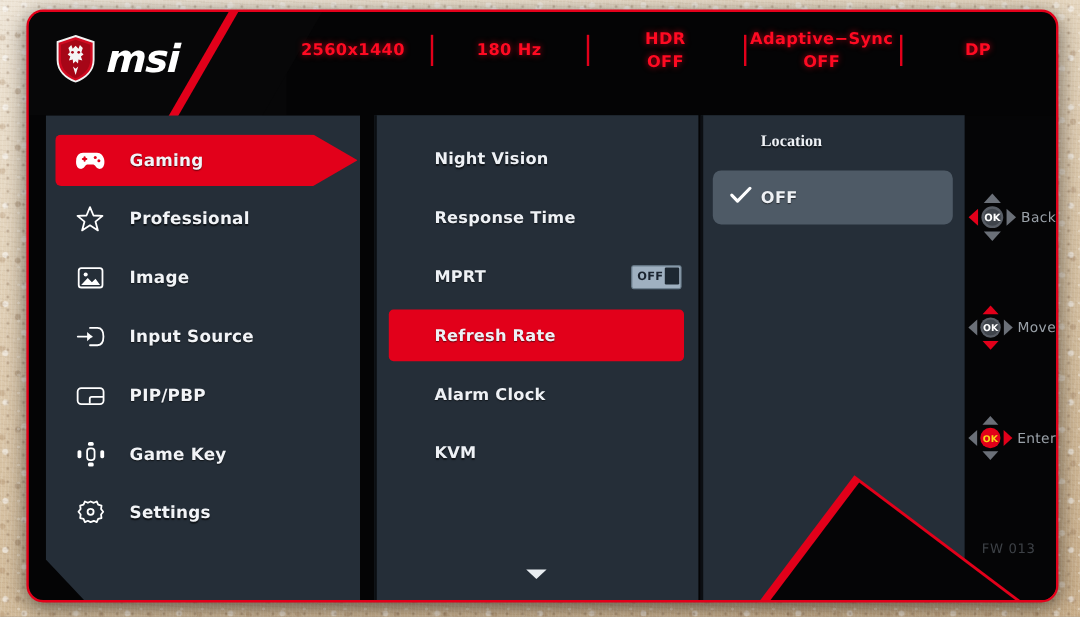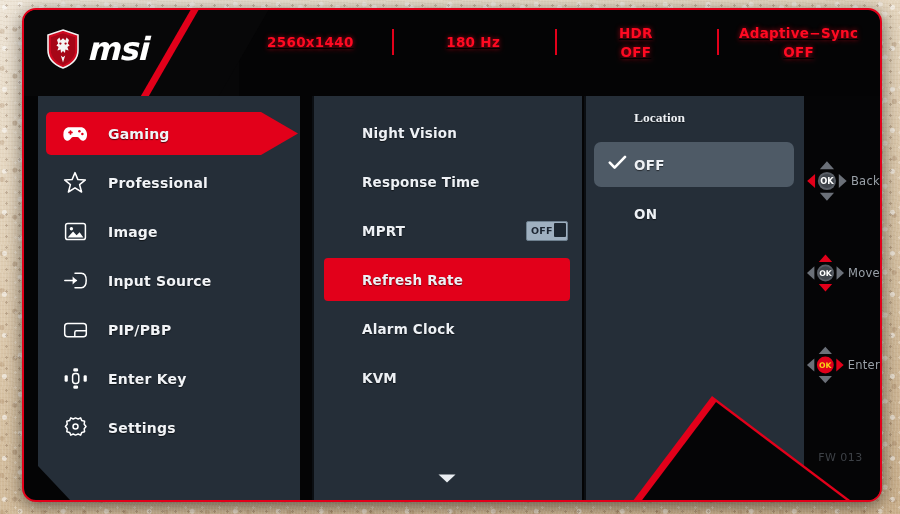--- a/index.html
+++ b/index.html
@@ -75,21 +75,21 @@
   .red-slash-cut{
     position:absolute;left:178px;top:-6px;width:70px;height:100px;
     background:#070708;
     transform:skewX(-30deg);
     transform-origin:top left;
   }
 
   
   .statusbar{
     position:absolute;left:205px;top:0;right:0;height:64px;
-    display:flex;align-items:center;text-decoration:underline;
+    display:flex;align-items:center;
   }
   .status-cell{
     flex:1;display:flex;flex-direction:column;align-items:center;justify-content:center;
     gap:3px;position:relative;height:100%;
   }
   .status-cell + .status-cell::before{
     content:"";position:absolute;left:0;top:19px;bottom:19px;width:2px;background:#e2001a;
   }
   .status-line{
     font-family:"DejaVu Sans", sans-serif;
@@ -272,20 +272,23 @@
           <div class="status-line">180 Hz</div>
         </div>
         <div class="status-cell">
           <div class="status-line">HDR</div>
           <div class="status-line">OFF</div>
         </div>
         <div class="status-cell">
           <div class="status-line">Adaptive−Sync</div>
           <div class="status-line">OFF</div>
         </div>
+        <div class="status-cell">
+          <div class="status-line">DP</div>
+        </div>
       </div>
 
       <div class="body-area">
 
         <div class="nav-panel">
           <div class="nav-list">
 
             <div class="nav-item active">
               <div class="hl"></div>
               <span class="nav-ico">
@@ -349,21 +352,21 @@
 
               <span class="nav-ico">
                 <svg width="25" height="23" viewBox="0 0 25 23">
                   <rect x="9.6" y="6.6" width="6.2" height="9.8" rx="2.6" fill="none" stroke="#fff" stroke-width="1.5"></rect>
                   <rect x="10.3" y="1.3" width="4.8" height="3.2" rx="1.3" fill="#fff"></rect>
                   <rect x="10.3" y="18.5" width="4.8" height="3.2" rx="1.3" fill="#fff"></rect>
                   <rect x="1.6" y="8.2" width="3.2" height="6.6" rx="1.3" fill="#fff"></rect>
                   <rect x="20.6" y="8.2" width="3.2" height="6.6" rx="1.3" fill="#fff"></rect>
                 </svg>
               </span>
-              <span class="nav-label">Enter Key</span>
+              <span class="nav-label">Game Key</span>
             </div>
 
             <div class="nav-item">
 
               <span class="nav-ico">
                 <svg width="23" height="23" viewBox="0 0 23 23">
                   <path d="M11.5 1.9 14.2 3 16.6 1.9 17.8 4.6 20.6 5.3 20.2 8.2 22 10.5 20.2 12.8 20.6 15.7 17.8 16.4 16.6 19.1 14.2 18 11.5 19.1 9.2 18 6.8 19.1 5.6 16.4 2.8 15.7 3.2 12.8 1.4 10.5 3.2 8.2 2.8 5.3 5.6 4.6 6.8 1.9 9.2 3Z" fill="none" stroke="#fff" stroke-width="1.5" stroke-linejoin="round"></path>
                   <circle cx="11.5" cy="10.5" r="2.5" fill="none" stroke="#fff" stroke-width="1.5"></circle>
                 </svg>
               </span>
@@ -418,24 +421,20 @@
             <span>Location</span>
           </div>
           <div class="opt-item sel">
             <div class="ohl"></div>
             <span class="opt-check">
               <svg width="19" height="15" viewBox="0 0 19 15">
                 <path d="M1.8 7.6 6.6 12.6 17 1.9" fill="none" stroke="#fff" stroke-width="2.6" stroke-linecap="round" stroke-linejoin="round"></path>
               </svg>
             </span>
             <span class="opt-text">OFF</span>
-          </div>
-          <div class="opt-item">
-
-            <span class="opt-text">ON</span>
           </div>
         </div>
 
         <div class="keyguide">
 
           <div class="key-block" style="top:56px">
             <svg width="58" height="58" viewBox="0 0 58 58">
               <path d="M29 4 L38 14 H20 Z" fill="#6b7078"></path>
               <path d="M29 54 L38 44 H20 Z" fill="#6b7078"></path>
               <path d="M54 29 L44 38 V20 Z" fill="#6b7078"></path>

